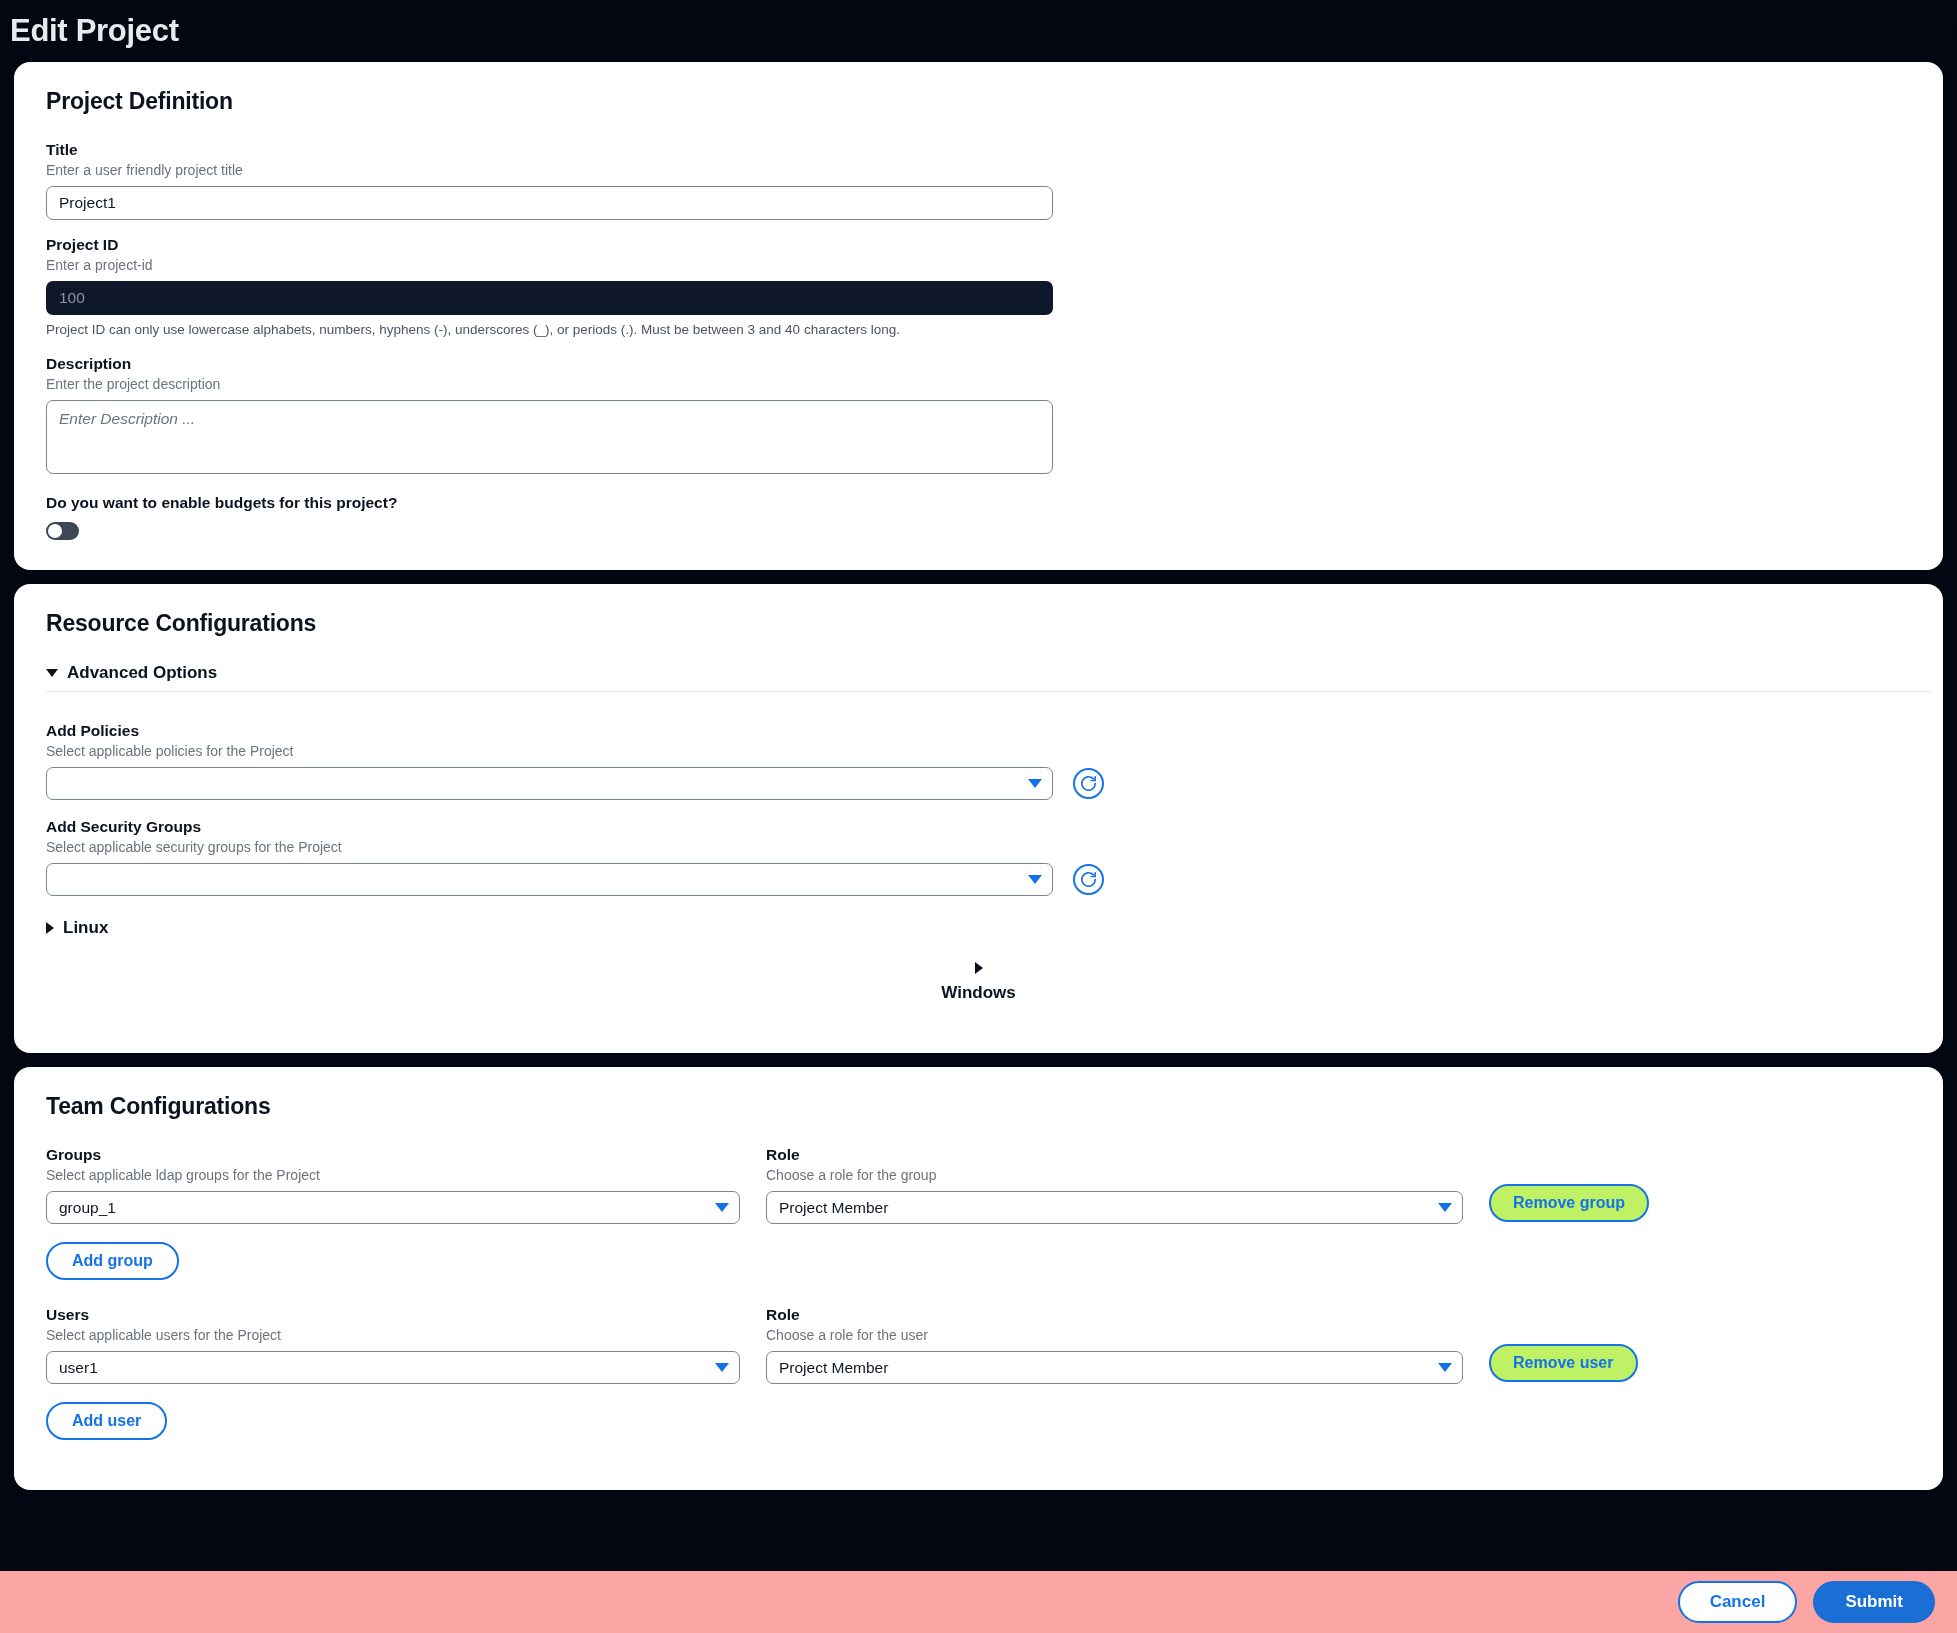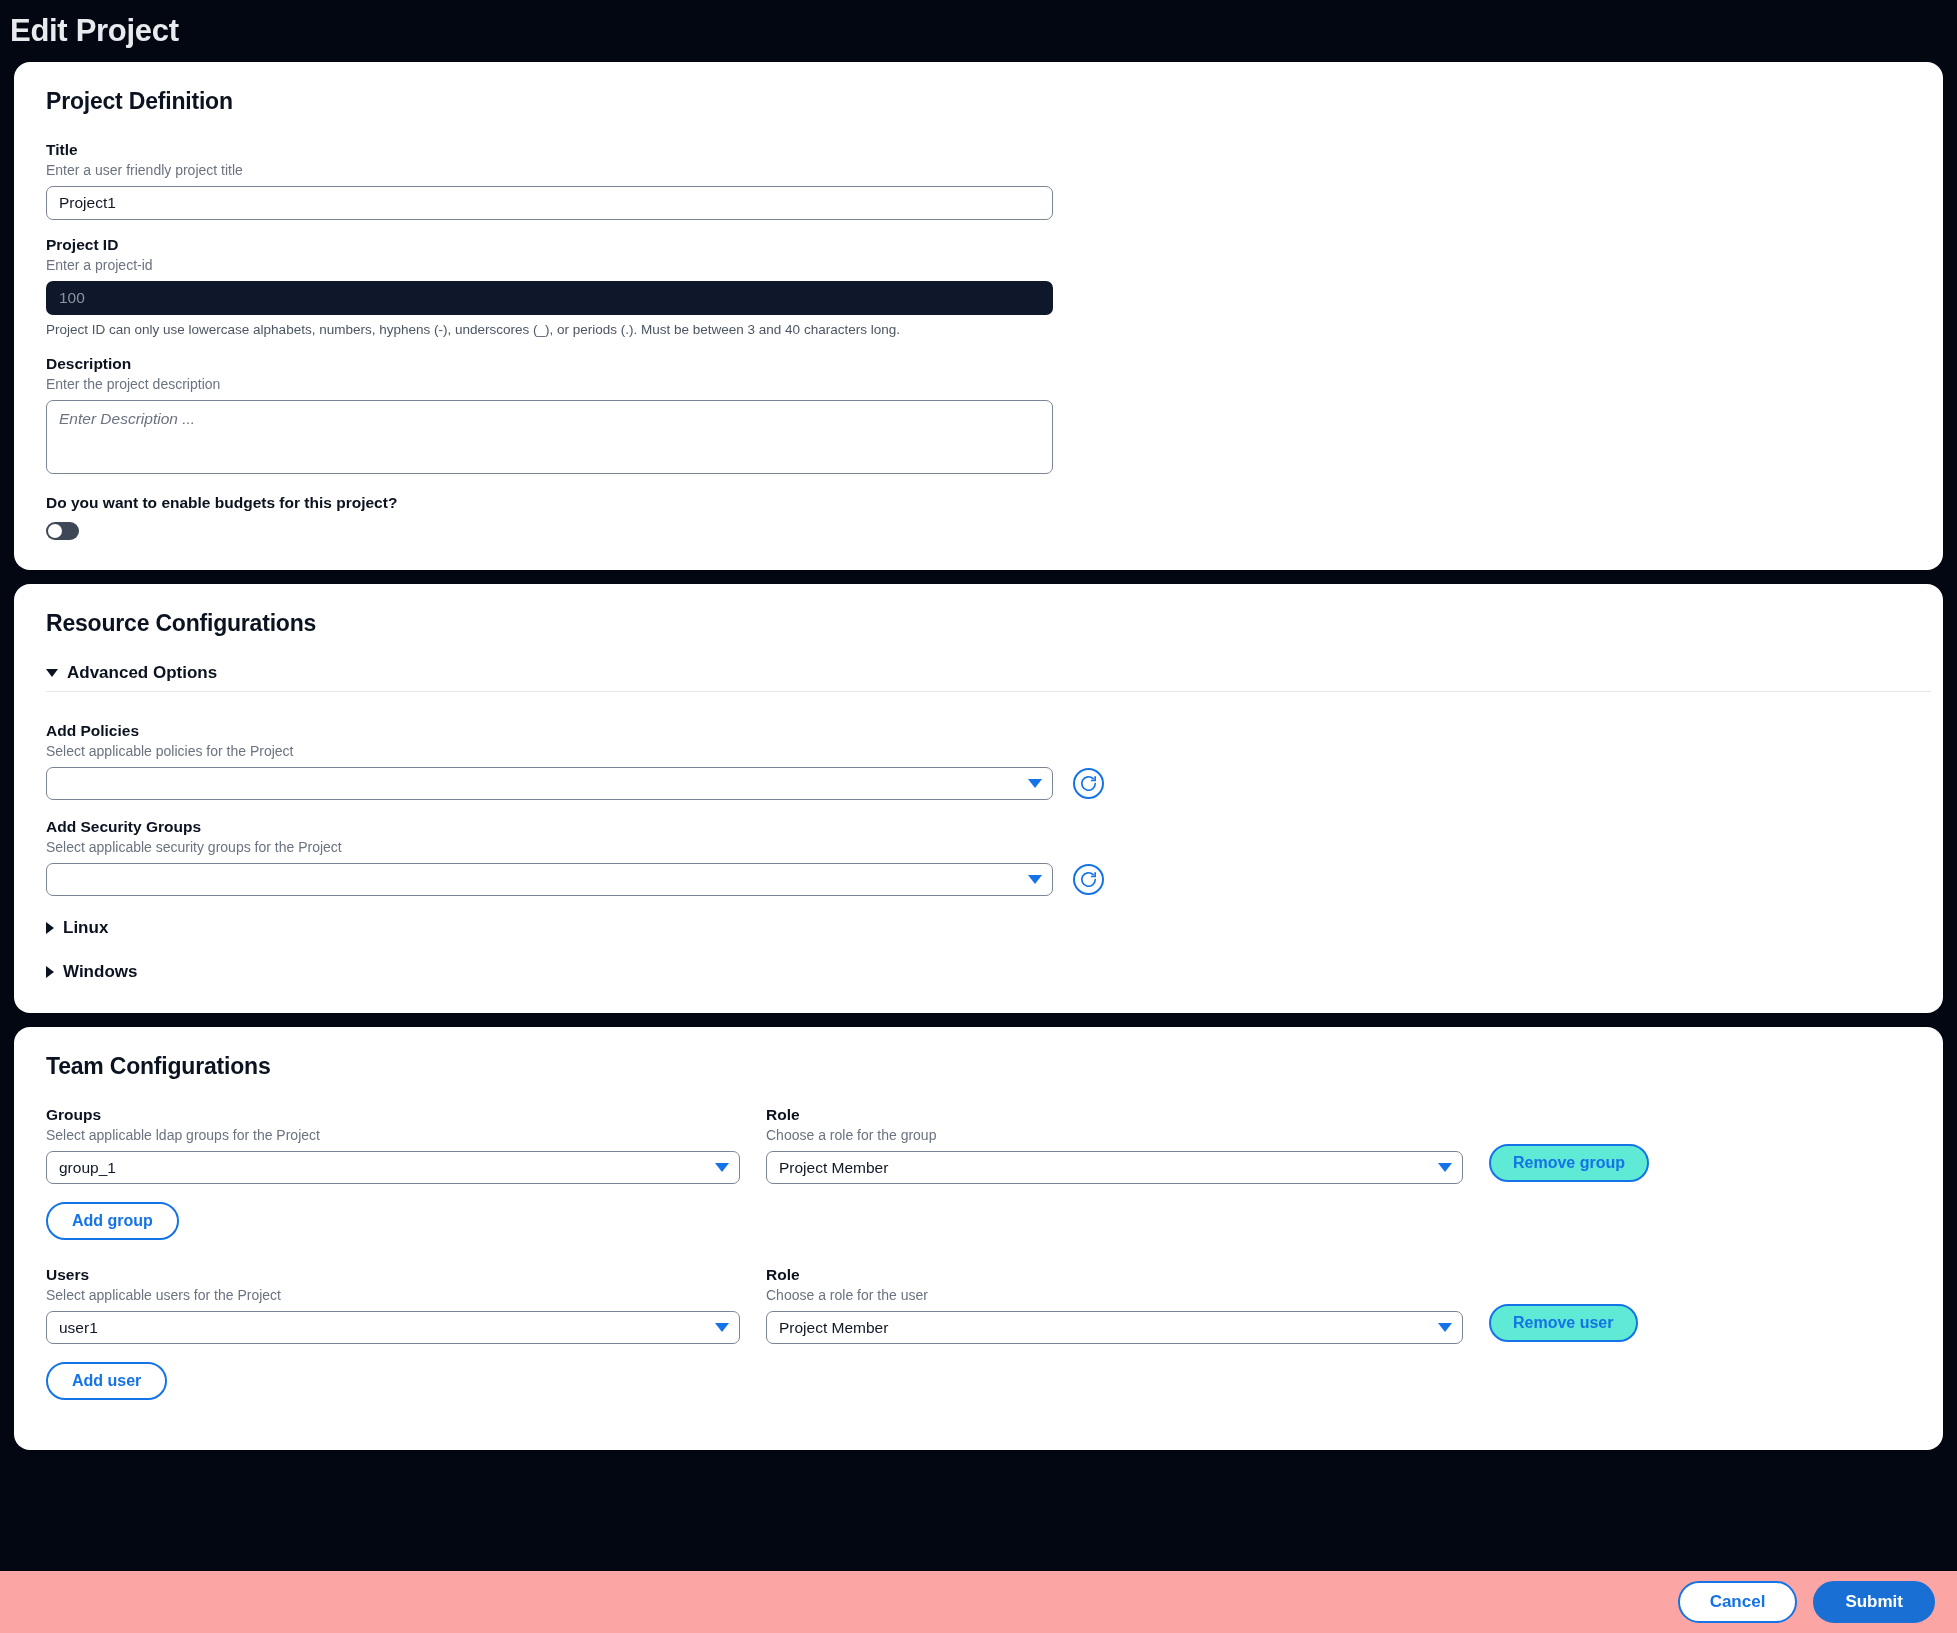--- a/index.html
+++ b/index.html
@@ -203,21 +203,21 @@
     gap: 26px;
     margin-bottom: 18px;
   }
   .col-groups { width: 694px; }
   .col-role   { width: 697px; }
   .col-btn    { padding-bottom: 2px; }
 
   .btn-outline {
     border: 2px solid #1473e6;
     color: #1473e6;
-    background: #5eead4;
+    background: #bef264;
     border-radius: 999px;
     font-size: 16px;
     font-weight: bold;
     padding: 8px 22px;
     cursor: pointer;
     font-family: "Liberation Sans", sans-serif;
     white-space: nowrap;
   }
   .btn-add {
     border: 2px solid #1473e6;
@@ -343,21 +343,21 @@
             <polyline points="20.4,3.6 20.4,8.2 15.8,8.2" fill="none"></polyline>
           </svg>
         </div>
       </div>
 
       <div class="collapse-head" style="margin-top:22px;margin-bottom:24px;">
         <span class="tri right"></span>
         <span>Linux</span>
       </div>
 
-      <div class="collapse-head" style="margin-bottom:1px;">
+      <div class="collapse-head" style="margin-bottom:20px;flex-direction:column;">
         <span class="tri right"></span>
         <span>Windows</span>
       </div>
     </div>
 
     <div class="card">
       <div class="card-title">Team Configurations</div>
 
       <div class="team-row">
         <div class="col-groups">

